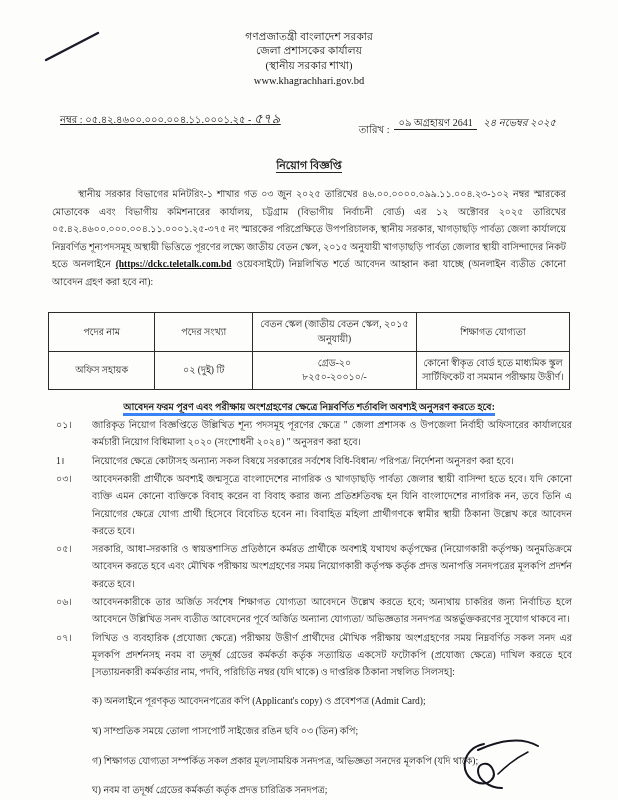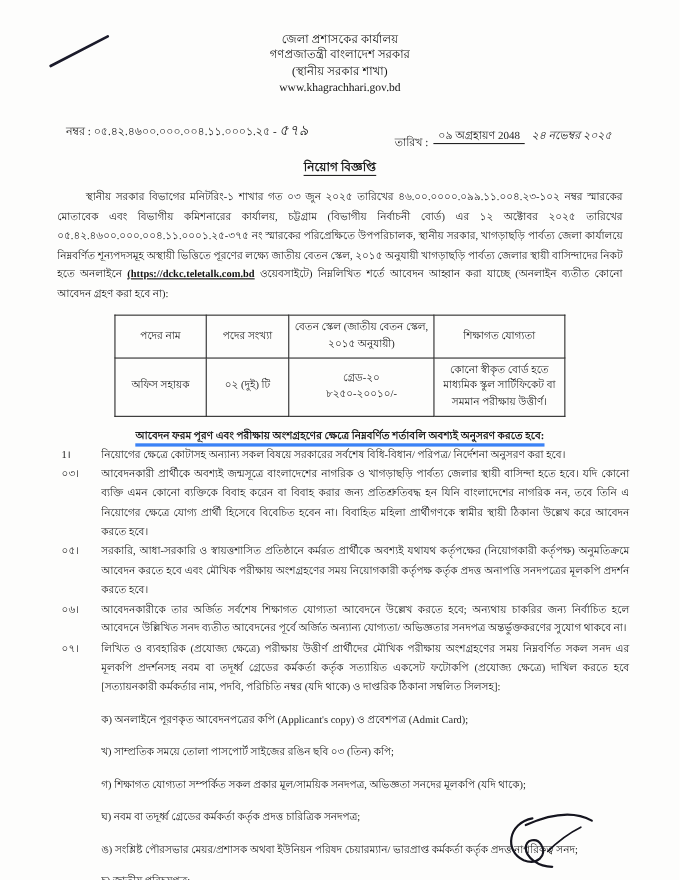--- a/index.html
+++ b/index.html
@@ -58,20 +58,21 @@
     margin-top: 14px;
     height: 40px;
     padding: 0 28px 0 58px;
   }
   .memo-no {
     position: absolute;
     left: 60px;
     top: 6px;
     font-size: 10px;
     white-space: nowrap;
+    text-decoration: underline;
   }
   .memo-no .handwritten {
     font-family: "DejaVu Serif", serif;
     font-style: italic;
     font-size: 13px;
     letter-spacing: .5px;
   }
   .memo-date {
     position: absolute;
     right: 58px;
@@ -90,21 +91,21 @@
   }
   .memo-date .d2 {
     padding: 1px 4px 0 4px;
     font-size: 10px;
     font-style: italic;
   }
 
   
   .doc-title {
     text-align: center;
-    margin-top: 0;
+    margin-top: 14px;
     font-size: 11px;
     font-weight: bold;
   }
   .doc-title span {
     border-bottom: 1px solid #222;
     padding-bottom: 1px;
   }
 
   
   .intro {
@@ -117,22 +118,22 @@
   .intro .first { padding-left: 26px; }
   .intro a.site {
     color: #111;
     font-weight: bold;
     text-decoration: underline;
     font-family: "Liberation Serif", serif;
   }
 
   
   table.posts {
-    margin: 9px auto 0 auto;
-    width: 410px;
+    margin: 21px auto 0 auto;
+    width: 522px;
     border-collapse: collapse;
     font-size: 9.5px;
   }
   table.posts th, table.posts td {
     border: 1px solid #2b2b2b;
     text-align: center;
     vertical-align: middle;
     padding: 4px 4px;
     line-height: 1.55;
   }
@@ -195,36 +196,36 @@
 </head>
 <body>
 
 <div class="page">
 
   <svg class="pen-stroke" viewBox="0 0 58 34">
     <path d="M2 30 L54 3" stroke="#1b1b2b" stroke-width="2.4" fill="none" stroke-linecap="round"></path>
   </svg>
 
   <div class="header">
+    <div class="line">গণপ্রজাতন্ত্রী বাংলাদেশ সরকার</div>
     <div class="line">জেলা প্রশাসকের কার্যালয়</div>
-    <div class="line">গণপ্রজাতন্ত্রী বাংলাদেশ সরকার</div>
     <div class="line">(স্থানীয় সরকার শাখা)</div>
     <div class="weburl">www.khagrachhari.gov.bd</div>
   </div>
 
   <div class="memo-row">
     <div class="memo-no">
       <span>নম্বর :</span>
       <span>০৫.৪২.৪৬০০.০০০.০০৪.১১.০০০১.২৫ -</span>
       <span class="handwritten">৫৭৯</span>
     </div>
     <div class="memo-date">
       <span class="label">তারিখ :</span>
       <span class="stack">
-        <span class="d1">০৯ অগ্রহায়ণ 2048</span>
+        <span class="d1">০৯ অগ্রহায়ণ 2641</span>
         <span class="d2">২৪ নভেম্বর ২০২৫</span>
       </span>
     </div>
   </div>
 
   <div class="doc-title">
     <span>নিয়োগ বিজ্ঞপ্তি</span>
   </div>
 
   <div class="intro">
@@ -253,20 +254,24 @@
       </tr>
     </tbody>
   </table>
 
   <div class="cond-head">
     <span>আবেদন ফরম পূরণ এবং পরীক্ষায় অংশগ্রহণের ক্ষেত্রে নিম্নবর্ণিত শর্তাবলি অবশ্যই অনুসরণ করতে হবে:</span>
   </div>
 
   <div class="cond-list">
 
+    <div class="cond-item">
+      <div class="cond-num">০১।</div>
+      <div class="cond-text">জারিকৃত নিয়োগ বিজ্ঞপ্তিতে উল্লিখিত শূন্য পদসমূহ পূরণের ক্ষেত্রে " জেলা প্রশাসক ও উপজেলা নির্বাহী অফিসারের কার্যালয়ের কর্মচারী নিয়োগ বিধিমালা ২০২০ (সংশোধনী ২০২৪) " অনুসরণ করা হবে।</div>
+    </div>
 
     <div class="cond-item">
       <div class="cond-num">1।</div>
       <div class="cond-text">নিয়োগের ক্ষেত্রে কোটাসহ অন্যান্য সকল বিষয়ে সরকারের সর্বশেষ বিধি-বিধান/ পরিপত্র/ নির্দেশনা অনুসরণ করা হবে।</div>
     </div>
 
     <div class="cond-item">
       <div class="cond-num">০৩।</div>
       <div class="cond-text">আবেদনকারী প্রার্থীকে অবশ্যই জন্মসূত্রে বাংলাদেশের নাগরিক ও খাগড়াছড়ি পার্বত্য জেলার স্থায়ী বাসিন্দা হতে হবে। যদি কোনো ব্যক্তি এমন কোনো ব্যক্তিকে বিবাহ করেন বা বিবাহ করার জন্য প্রতিশ্রুতিবদ্ধ হন যিনি বাংলাদেশের নাগরিক নন, তবে তিনি এ নিয়োগের ক্ষেত্রে যোগ্য প্রার্থী হিসেবে বিবেচিত হবেন না। বিবাহিত মহিলা প্রার্থীগণকে স্বামীর স্থায়ী ঠিকানা উল্লেখ করে আবেদন করতে হবে।</div>
     </div>

